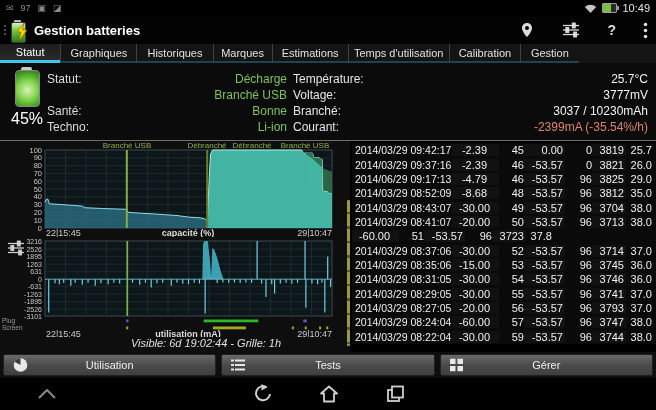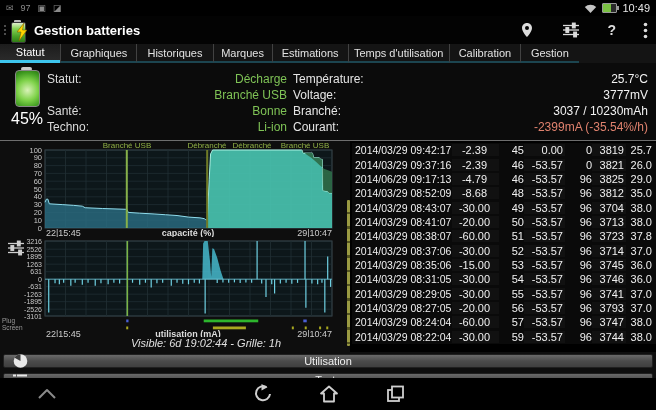--- a/index.html
+++ b/index.html
@@ -59,21 +59,21 @@
   .tc.c1{width:47px;text-align:center;padding-right:2px;background:rgba(255,255,255,.03);}
   .tc.c2{width:25px;text-align:right;}
   .tc.c3{width:41px;text-align:right;padding-right:2px;background:rgba(255,255,255,.03);}
   .tc.c4{width:27px;text-align:right;}
   .tc.c5{width:34px;text-align:right;padding-right:2px;background:rgba(255,255,255,.03);}
   .tc.c6{width:30px;text-align:right;padding-right:4px;}
   #tscroll{position:absolute;left:347px;top:200px;width:3px;height:146px;border-radius:1px;
      background:repeating-linear-gradient(180deg,#9a9a42 0 12px,#565621 12px 14.4px);}
   
   #btnbar{position:absolute;left:0;top:352px;width:656px;height:26px;background:#0e0e0e;
-          display:flex;gap:5px;padding:2px 3px;box-sizing:border-box;flex-direction:column;}
+          display:flex;gap:5px;padding:2px 3px;box-sizing:border-box;}
   .btn{flex:1;position:relative;display:flex;align-items:center;justify-content:center;
        background:linear-gradient(180deg,#6a6a6a,#4b4b4b 50%,#3f3f3f);
        border:1px solid #202020;border-radius:2px;color:#f0f0f0;font-size:11px;cursor:pointer;}
   .btn .bicon{position:absolute;left:9px;top:50%;transform:translateY(-50%);display:flex;}
   
   #navbar{position:absolute;left:0;top:378px;width:656px;height:32px;background:#000;}
   .nav-ic{position:absolute;top:5px;}
 </style>
 </head>
 <body>
@@ -401,21 +401,20 @@
       <div class="trow">
         <span class="tc c0">2014/03/29 08:41:07</span>
         <span class="tc c1">-20.00</span>
         <span class="tc c2">50</span>
         <span class="tc c3">-53.57</span>
         <span class="tc c4">96</span>
         <span class="tc c5">3713</span>
         <span class="tc c6">38.0</span>
       </div>
       <div class="trow">
-        <span class="tc c0">2014/03/29 08:38:07</span>
         <span class="tc c1">-60.00</span>
         <span class="tc c2">51</span>
         <span class="tc c3">-53.57</span>
         <span class="tc c4">96</span>
         <span class="tc c5">3723</span>
         <span class="tc c6">37.8</span>
       </div>
       <div class="trow">
         <span class="tc c0">2014/03/29 08:37:06</span>
         <span class="tc c1">-30.00</span>

